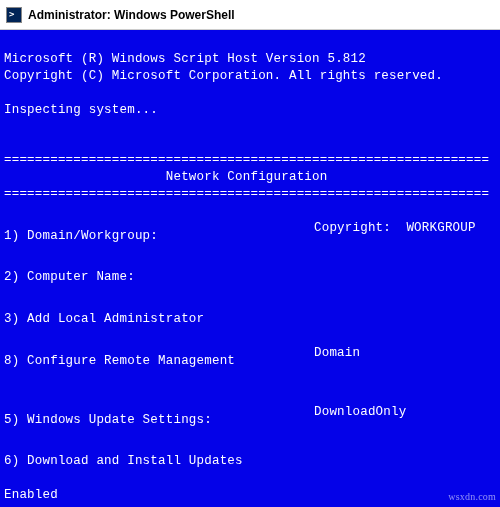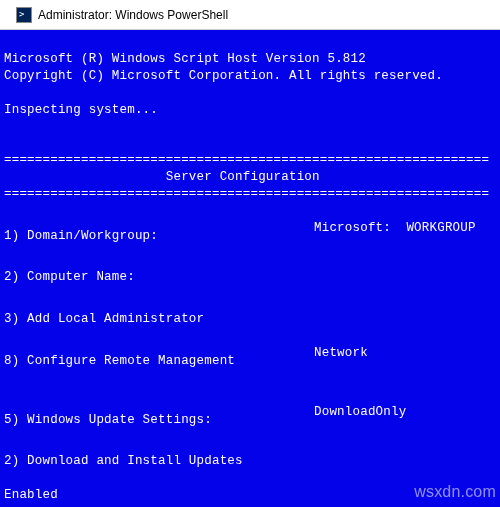--- a/index.html
+++ b/index.html
@@ -17,24 +17,25 @@
     background: #fff;
     display: flex;
     flex-direction: column;
   }
   .titlebar {
     height: 30px;
     background: #fff;
     border-bottom: 1px solid #ccc;
     display: flex;
     align-items: center;
-    padding: 0 16px;
+    padding: 0 6px;
     font-family: "Segoe UI", Tahoma, sans-serif;
     font-size: 12px;
     color: #000;
+    font-weight: bold;
   }
   .titlebar .icon {
     width: 16px; height: 16px;
     background: #012456;
     border: 1px solid #888;
     margin-right: 6px;
     position: relative;
   }
   .titlebar .icon::after {
     content: ">";
@@ -61,22 +62,22 @@
   .left { width: 310px; flex-shrink: 0; white-space: pre; margin-top: 8px; }
   .right { white-space: pre; }
   .equal-line {
     white-space: pre;
     overflow: hidden;
   }
   .watermark {
     position: absolute;
     right: 4px;
     bottom: 4px;
-    font-family: Liberation Sans, sans-serif;
-    font-size: 16px;
+    font-family: Liberation Serif, serif;
+    font-size: 10px;
     color: rgba(255,255,255,0.55);
     margin-top: 40px;
   }
 </style>
 </head>
 <body>
 
 <div class="window">
   <div class="titlebar">
     <span class="icon"></span>
@@ -84,30 +85,30 @@
   </div>
 
   <div class="terminal">
 <span class="line">Microsoft (R) Windows Script Host Version 5.812</span>
 <span class="line">Copyright (C) Microsoft Corporation. All rights reserved.</span>
 
 <span class="line">Inspecting system...</span>
 
 
 <span class="equal-line">===============================================================</span>
-<span class="line">                     Server Configuration</span>
+<span class="line">                     Network Configuration</span>
 <span class="equal-line">===============================================================</span>
 
-<div class="row"><span class="left">1) Domain/Workgroup:</span><span class="right">Microsoft:  WORKGROUP</span></div>
+<div class="row"><span class="left">1) Domain/Workgroup:</span><span class="right">Copyright:  WORKGROUP</span></div>
 <div class="row"><span class="left">2) Computer Name:</span></div>
 <div class="row"><span class="left">3) Add Local Administrator</span><span class="right"></span></div>
-<div class="row"><span class="left">8) Configure Remote Management</span><span class="right">Network</span></div>
+<div class="row"><span class="left">8) Configure Remote Management</span><span class="right">Domain</span></div>
 
 <div class="row"><span class="left">5) Windows Update Settings:</span><span class="right">DownloadOnly</span></div>
-<div class="row"><span class="left">2) Download and Install Updates</span><span class="right"></span></div>
+<div class="row"><span class="left">6) Download and Install Updates</span><span class="right"></span></div>
 <div class="row"><span class="right">Enabled</span></div>
 
 <div class="row"><span class="left">8) Network Settings</span><span class="right"></span></div>
 
 
 
 
 
 
 

